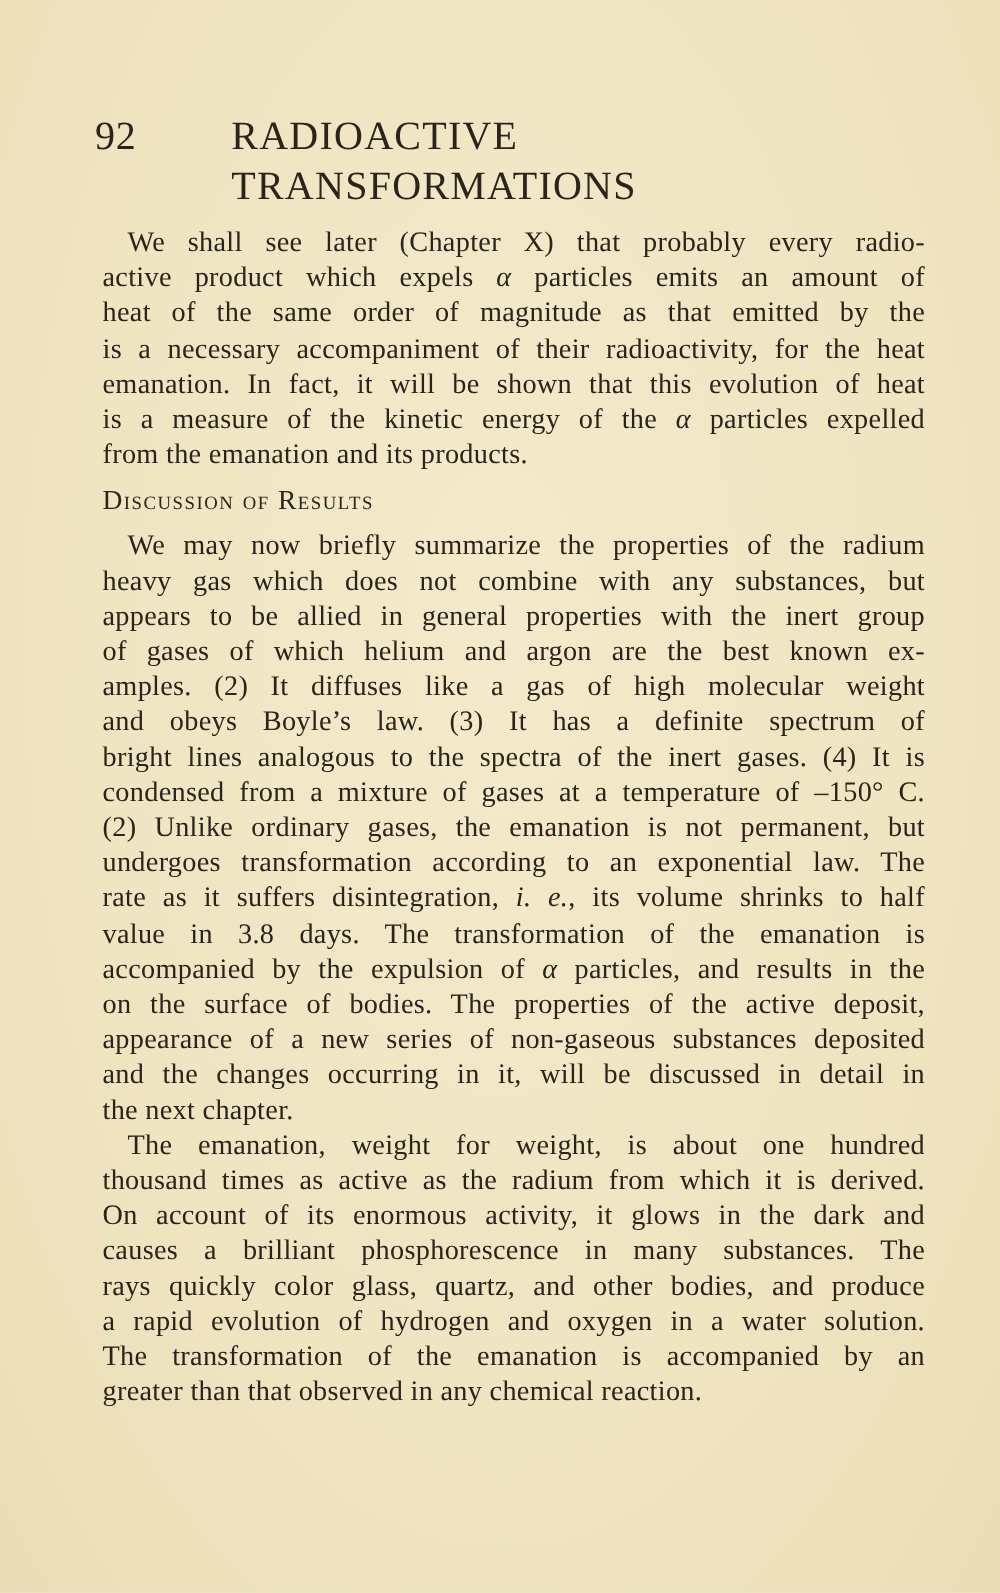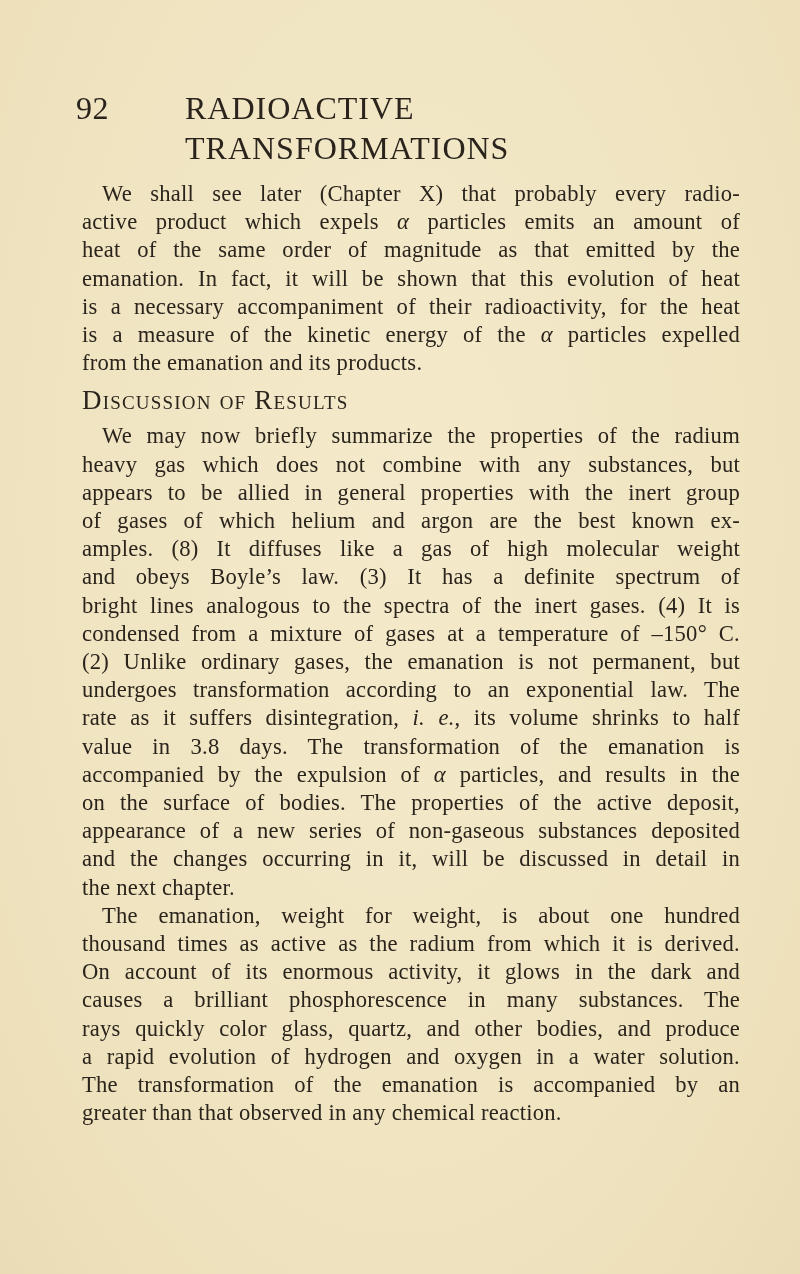--- a/index.html
+++ b/index.html
@@ -69,21 +69,21 @@
     }
     .para .line.first {
       padding-left: 20px;
     }
     .para .line.last {
       text-align-last: left;
     }
     .section-heading {
       text-align: center;
       font-family: "Liberation Serif", serif;
-      font-size: 27px;
+      font-size: 22px;
       font-variant: small-caps;
       letter-spacing: 1.2px;
       margin: 9px 0 8px 0;
       line-height: 28px;
     }
     em.greek {
       font-style: italic;
     }
   </style>
 </head>
@@ -93,34 +93,34 @@
   <div class="running-head">
     <span class="page-number">92</span>
     <span class="running-title">RADIOACTIVE TRANSFORMATIONS</span>
   </div>
 
   <div class="body-text">
     <div class="para">
       <span class="line first">We shall see later (Chapter X) that probably every radio-</span>
       <span class="line">active product which expels <em class="greek">α</em> particles emits an amount of</span>
       <span class="line">heat of the same order of magnitude as that emitted by the</span>
+      <span class="line">is a necessary accompaniment of their radioactivity, for the heat</span>
       <span class="line">emanation.  In fact, it will be shown that this evolution of heat</span>
-      <span class="line">is a necessary accompaniment of their radioactivity, for the heat</span>
       <span class="line">is a measure of the kinetic energy of the <em class="greek">α</em> particles expelled</span>
       <span class="line last">from the emanation and its products.</span>
     </div>
 
     <div class="section-heading">Discussion of Results</div>
 
     <div class="para">
       <span class="line first">We may now briefly summarize the properties of the radium</span>
       <span class="line">heavy gas which does not combine with any substances, but</span>
       <span class="line">appears to be allied in general properties with the inert group</span>
       <span class="line">of gases of which helium and argon are the best known ex-</span>
-      <span class="line">amples.  (8) It diffuses like a gas of high molecular weight</span>
+      <span class="line">amples.  (2) It diffuses like a gas of high molecular weight</span>
       <span class="line">and obeys Boyle’s law.  (3) It has a definite spectrum of</span>
       <span class="line">bright lines analogous to the spectra of the inert gases.  (4) It is</span>
       <span class="line">condensed from a mixture of gases at a temperature of –150° C.</span>
       <span class="line">(2) Unlike ordinary gases, the emanation is not permanent, but</span>
       <span class="line">undergoes transformation according to an exponential law.  The</span>
       <span class="line">rate as it suffers disintegration, <em class="greek">i. e.</em>, its volume shrinks to half</span>
       <span class="line">value in 3.8 days.  The transformation of the emanation is</span>
       <span class="line">accompanied by the expulsion of <em class="greek">α</em> particles, and results in the</span>
       <span class="line">on the surface of bodies.  The properties of the active deposit,</span>
       <span class="line">appearance of a new series of non-gaseous substances deposited</span>

